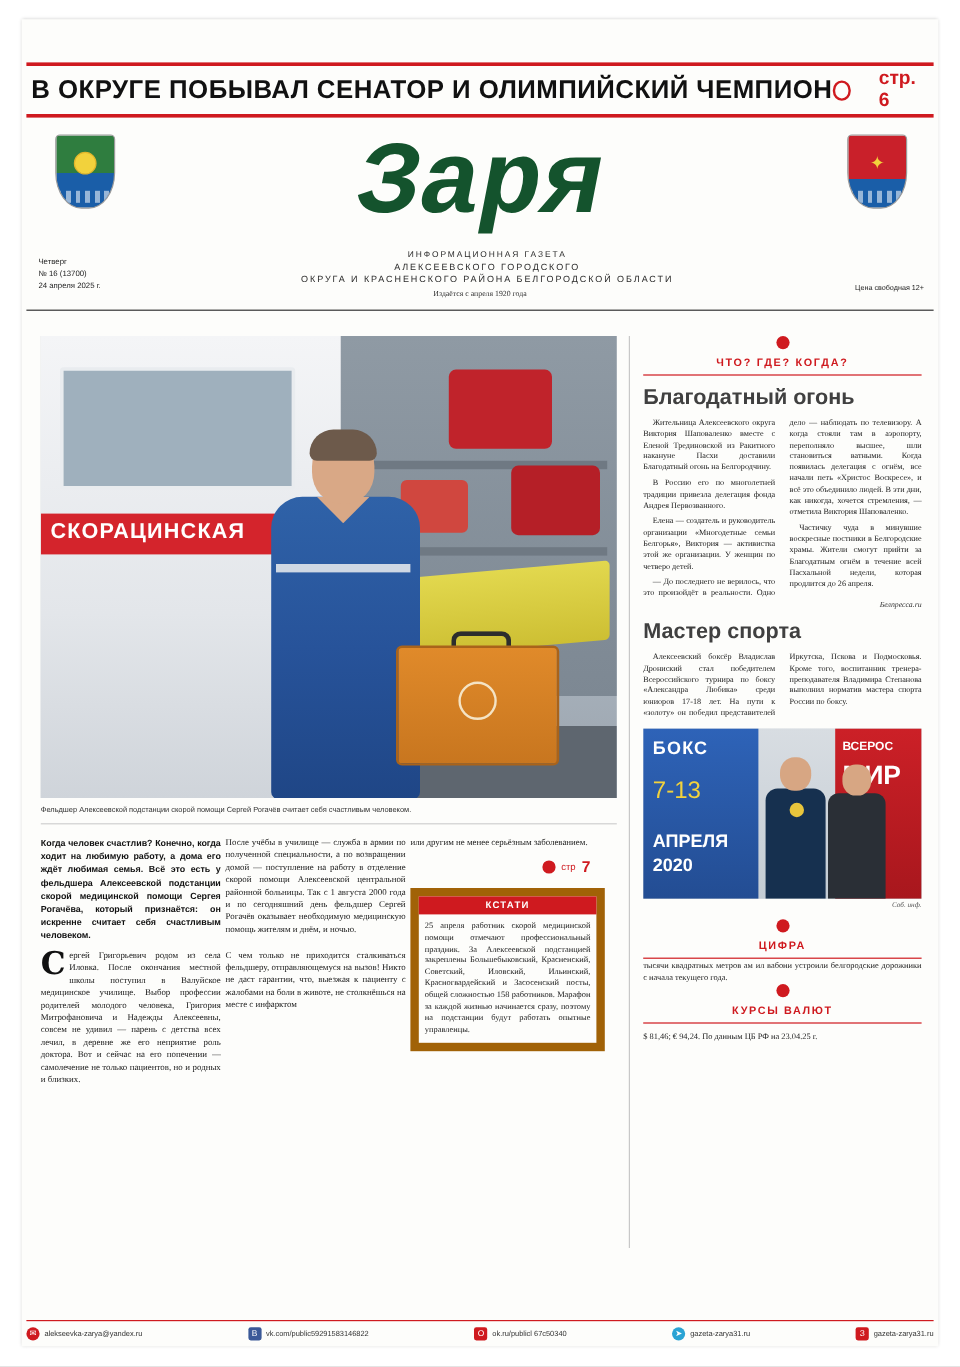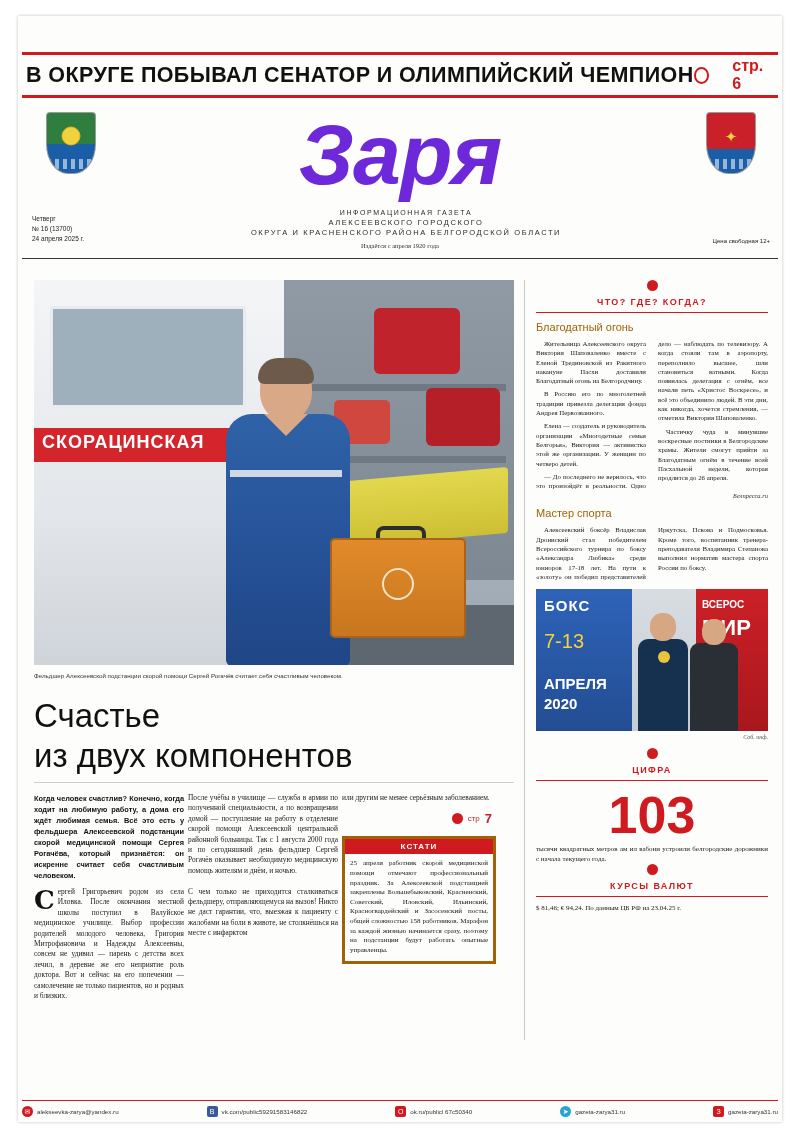--- a/index.html
+++ b/index.html
@@ -78,26 +78,26 @@
     left: 22px;
     top: 100px;
     width: 756px;
     height: 150px;
   }
   .logo-title {
     position: absolute;
     left: 0; right: 0;
     top: 6px;
     text-align: center;
-    font-family: Liberation Sans, sans-serif;
+    font-family: Liberation Mono, monospace;
     font-weight: bold;
     font-style: italic;
     font-size: 86px;
     line-height: 96px;
-    color: #6d28d9;
+    color: #14532d;
     letter-spacing: -1px;
   }
   .logo-sub {
     position: absolute;
     left: 12px; right: 0;
     top: 108px;
     text-align: center;
     font-family: "Liberation Sans", sans-serif;
     font-size: 7px;
     letter-spacing: 1.6px;
@@ -428,21 +428,21 @@
     margin-top: 8px;
     font-family: "Liberation Sans", sans-serif;
     font-size: 13px;
     font-weight: bold;
     color: #cf1a1f;
   }
 
   
   .kstati {
     margin-top: 10px;
-    border: 3px solid #a16207;
+    border: 7px solid #a16207;
     width: 148px;
   }
   .kstati-head {
     background: #cf1a1f;
     color: #fff;
     font-family: "Liberation Sans", sans-serif;
     font-weight: bold;
     font-size: 8px;
     letter-spacing: 1px;
     padding: 3px 0;
@@ -469,22 +469,23 @@
     flex-direction: column;
   }
   .sec-rule {
     margin-top: 5px;
     border-top: 1px solid #cf1a1f;
     width: 232px;
   }
   .sub-head {
     margin-top: 8px;
     font-family: "Liberation Sans", sans-serif;
-    font-size: 11px;
-    color: #a16207;
+    font-size: 18px;
+    color: #404040;
+    font-weight: bold;
   }
   .rcol-text {
     margin-top: 6px;
     font-size: 6.8px;
     line-height: 9.3px;
     text-align: justify;
     column-count: 2;
     column-gap: 12px;
   }
   .rcol-text p { margin: 0 0 4px 0; text-indent: 8px; }
@@ -707,24 +708,20 @@
         <div class="p-head"></div>
         <div class="p-hair"></div>
       </div>
       <div class="case-handle"></div>
       <div class="case"></div>
       <div class="case-circle"></div>
     </div>
 
     <div class="photo-caption">Фельдшер Алексеевской подстанции скорой помощи Сергей Рогачёв считает себя счастливым человеком.</div>
 
-    <div class="headline">
-      <div>Счастье</div>
-      <div>из двух компонентов</div>
-    </div>
 
     <div class="rubric-rule"></div>
 
     <div class="article-cols">
       <div class="acol">
         <div class="lead">Когда человек счастлив? Конечно, когда ходит на любимую работу, а дома его ждёт любимая семья. Всё это есть у фельдшера Алексеевской подстанции скорой медицинской помощи Сергея Рогачёва, который признаётся: он искренне считает себя счастливым человеком.</div>
         <div class="body-text dropcap-para" style="margin-top:6px">
           <span class="dropcap">С</span><span>ергей Григорьевич родом из села Иловка. После окончания местной школы поступил в Валуйское медицинское училище. Выбор профессии родителей молодого человека, Григория Митрофановича и Надежды Алексеевны, совсем не удивил — парень с детства всех лечил, в деревне же его неприятие роль доктора. Вот и сейчас на его попечении — самолечение не только пациентов, но и родных и близких.</span>
         </div>
       </div>
@@ -791,21 +788,20 @@
         <div class="h"></div>
       </div>
     </div>
     <div class="photo-credit">Соб. инф.</div>
 
     <div class="sec-head" style="margin-top:8px">
       <span class="dot-red"></span>
       <span>ЦИФРА</span>
     </div>
     <div class="sec-rule"></div>
-    <div class="bignum">103</div>
     <div class="num-text">тысячи квадратных метров ам ил вабони устроили белгородские дорожники с начала текущего года.</div>
 
     <div class="sec-head" style="margin-top:0">
       <span class="dot-red"></span>
       <span>КУРСЫ ВАЛЮТ</span>
     </div>
     <div class="sec-rule"></div>
     <div class="rates">$ 81,46; € 94,24. По данным ЦБ РФ на 23.04.25 г.</div>
   </div>
 

